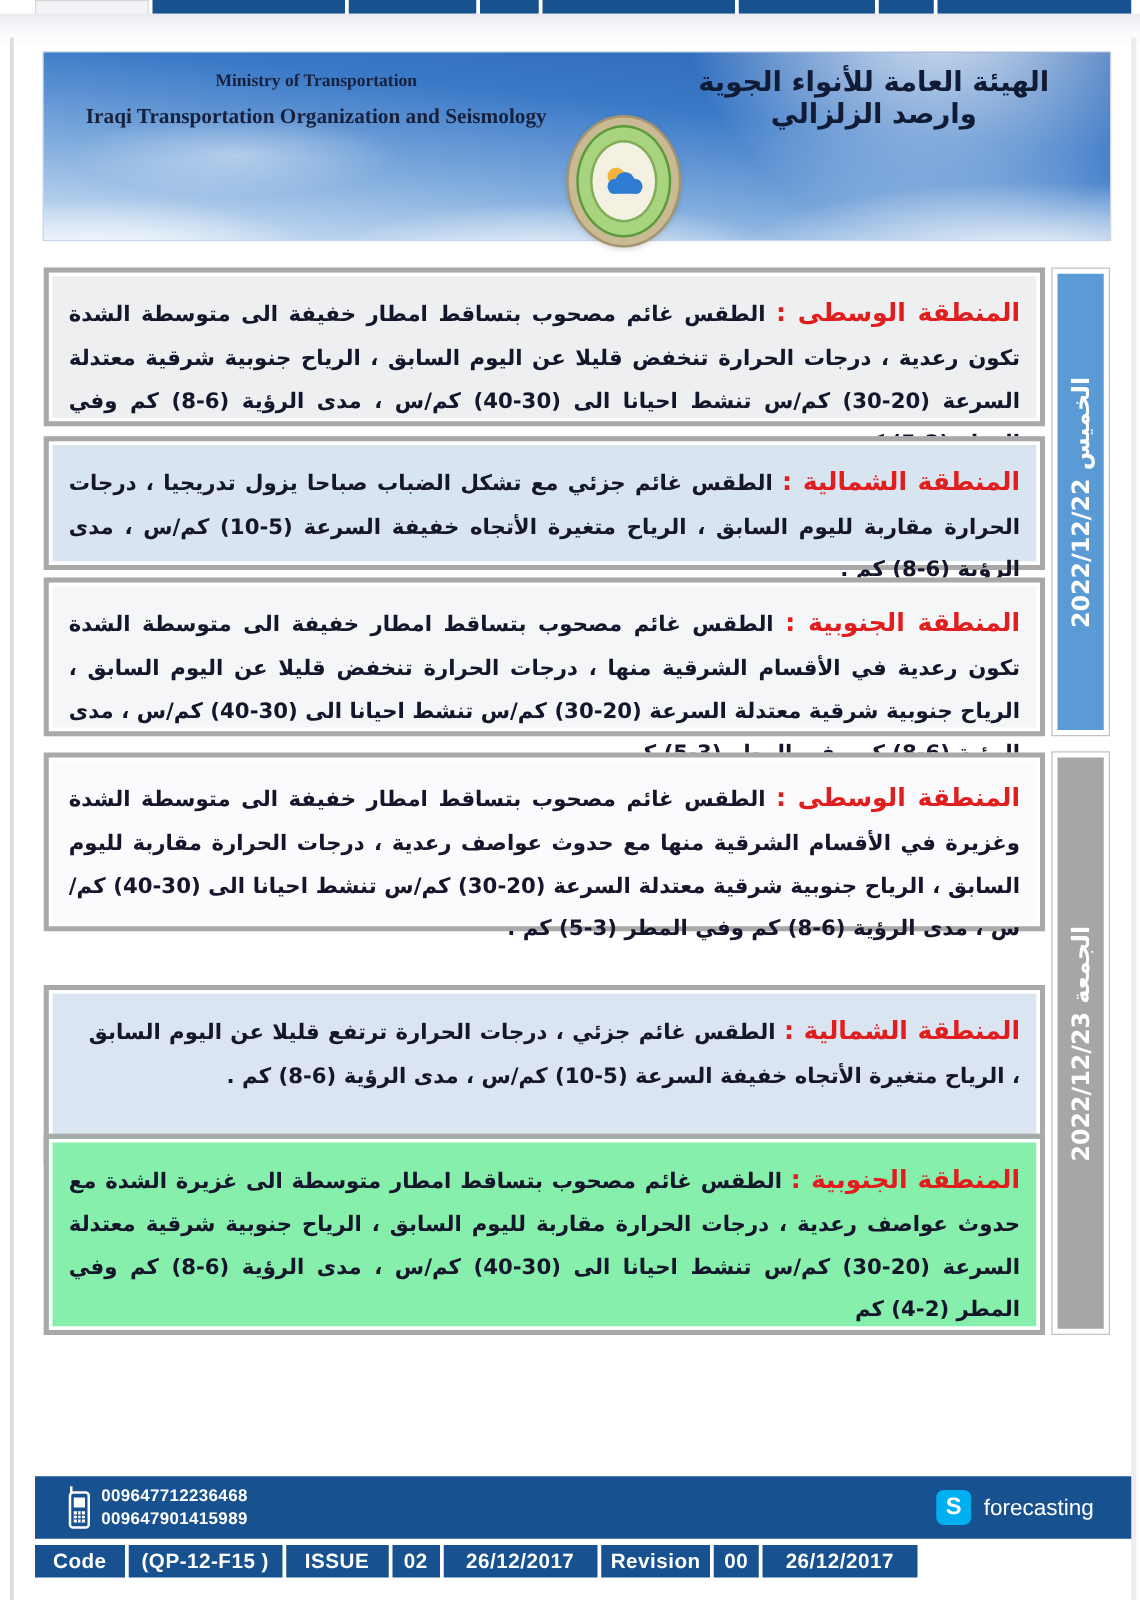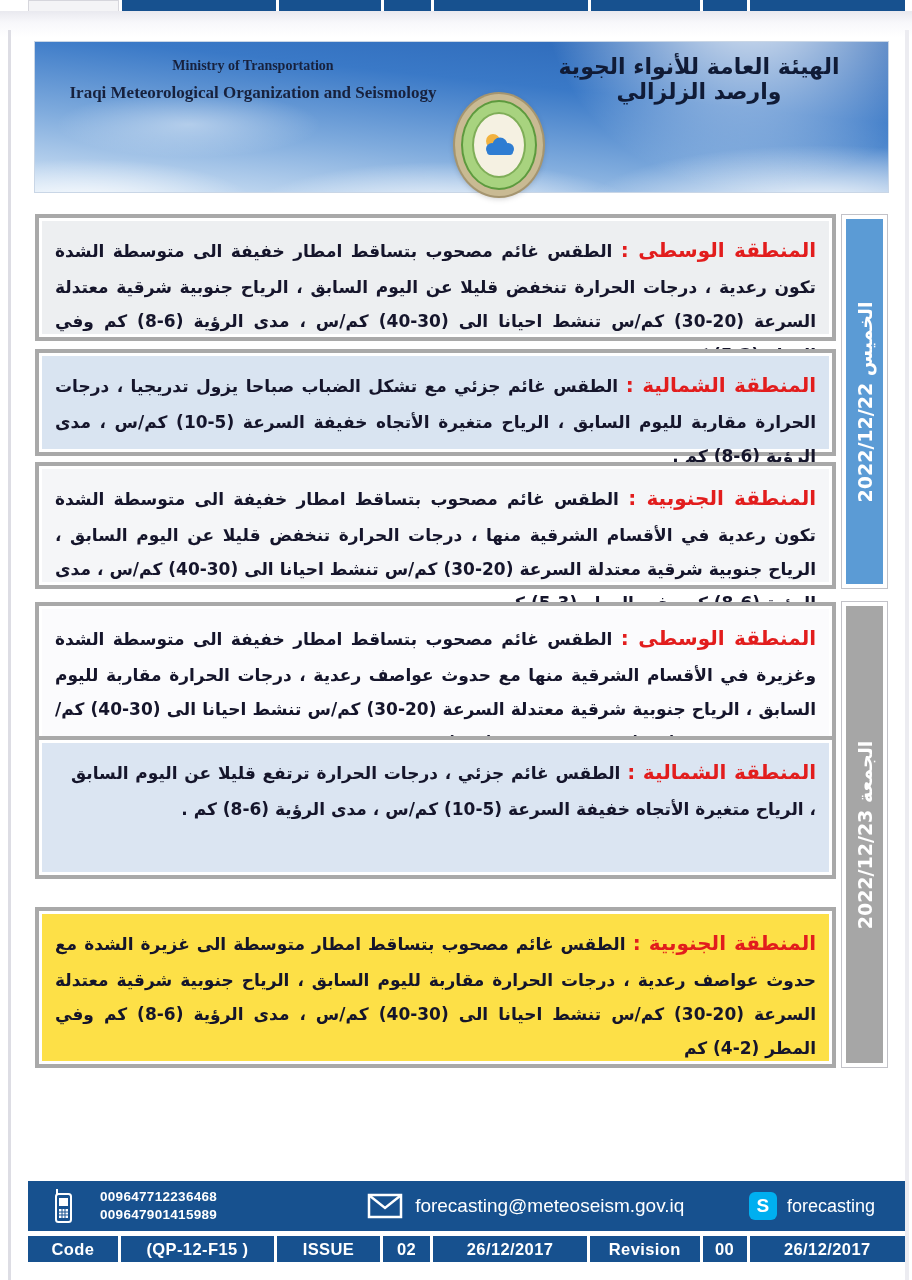--- a/index.html
+++ b/index.html
@@ -47,46 +47,46 @@
   .section{position:absolute;left:35px;width:801px;border:4px solid #a9a9a9;
     box-shadow:inset 0 0 0 3px #ffffff;box-sizing:border-box;padding:12px 16px 10px 16px;}
   .section p{margin:0;direction:rtl;text-align:justify;color:#15152b;
     font-size:17px;font-weight:bold;line-height:2.0;
     font-family:"DejaVu Sans","Liberation Sans",sans-serif;}
   .section .region{color:#e21d1d;font-size:20px;}
   .s1{top:214px;height:127px;}
   .s2{top:349px;height:107px;}
   .s3{top:462px;height:127px;}
   .s4{top:602px;height:143px;}
-  .s5{top:736px;height:143px;padding-left:32px;}
+  .s5{top:788px;height:143px;padding-left:32px;}
   .s6{top:907px;height:161px;}
 
   
   .rail{position:absolute;left:841px;width:47px;border:1px solid #c2c2c8;
     box-shadow:inset 0 0 0 3px #ffffff;box-sizing:border-box;}
   .rail-thu{top:214px;height:375px;}
   .rail-fri{top:601px;height:467px;}
   .rail .fill{position:absolute;inset:4px;}
   .rail .label{position:absolute;top:50%;left:50%;transform:translate(-50%,-50%) rotate(-90deg);
     white-space:nowrap;color:#ffffff;font-weight:bold;font-size:19px;direction:rtl;
     font-family:"DejaVu Sans","Liberation Sans",sans-serif;}
 
   
   .footer-bar{position:absolute;left:28px;top:1181px;width:877px;height:50px;background:#17518f;
     display:flex;align-items:center;color:#fff;}
-  .phones{display:flex;align-items:center;gap:24px;margin-left:26px;}
+  .phones{display:flex;align-items:center;gap:5px;margin-left:26px;}
   .phones .nums{font-size:13.5px;line-height:1.3;font-weight:bold;letter-spacing:.3px;}
   .email{display:flex;align-items:center;gap:12px;margin-left:150px;}
   .email .addr{font-size:19px;}
   .skype{display:flex;align-items:center;gap:10px;margin-left:auto;margin-right:30px;}
   .skype-badge{width:28px;height:28px;border-radius:6px;background:#00aff0;color:#fff;
     display:flex;align-items:center;justify-content:center;font-size:19px;font-weight:bold;}
   .skype .name{font-size:18px;}
 
-  .code-row{position:absolute;left:28px;top:1233px;width:877px;height:26px;display:flex;gap:3px;
+  .code-row{position:absolute;left:28px;top:1233px;width:706px;height:26px;display:flex;gap:3px;
     background:#ffffff;border-top:3px solid #ffffff;box-sizing:content-box;}
   .code-row .cell{background:#17518f;color:#fff;display:flex;align-items:center;justify-content:center;
     font-size:16.5px;font-weight:bold;letter-spacing:.4px;white-space:nowrap;}
   
   .w1{flex:98 0 0;} .w2{flex:168 0 0;} .w3{flex:112 0 0;} .w4{flex:52 0 0;}
   .w5{flex:168 0 0;} .w6{flex:120 0 0;} .w7{flex:48 0 0;} .w8{flex:170 0 0;}
 </style>
 </head>
 <body>
 
@@ -102,21 +102,21 @@
     <div class="cell w7"></div>
     <div class="cell w8"></div>
   </div>
   <div class="page-gap"></div>
   <div class="left-edge"></div>
   <div class="right-edge"></div>
 
   <div class="banner">
     <div class="banner-en">
       <div class="l1">Ministry of Transportation</div>
-      <div class="l2">Iraqi Meteorological Organization and Seismology</div>
+      <div class="l2">Iraqi Transportation Organization and Seismology</div>
     </div>
     <div class="logo">
       <div class="logo-mid">
         <div class="logo-inner">
           <svg width="38" height="26" viewBox="0 0 38 26">
             <circle cx="13" cy="9" r="7" fill="#f2b23e"></circle>
             <circle cx="12" cy="17" r="6" fill="#2e7dd2"></circle>
             <circle cx="20" cy="13" r="7.5" fill="#2e7dd2"></circle>
             <circle cx="28" cy="17" r="6" fill="#2e7dd2"></circle>
             <rect x="7" y="16" width="26" height="7" rx="3.5" fill="#2e7dd2"></rect>
@@ -142,21 +142,21 @@
     <div class="fill" style="background: rgb(91, 155, 213);"></div>
     <span class="label" dir="rtl">الخميس 2022/12/22</span>
   </div>
 
   <div class="section s4" style="background: rgb(251, 251, 253);">
     <p><span class="region">المنطقة الوسطى :</span> <span>الطقس غائم مصحوب بتساقط امطار خفيفة الى متوسطة الشدة وغزيرة في الأقسام الشرقية منها مع حدوث عواصف رعدية ، درجات الحرارة مقاربة لليوم السابق ، الرياح جنوبية شرقية معتدلة السرعة (20-30) كم/س تنشط احيانا الى (30-40) كم/س ، مدى الرؤية (6-8) كم وفي المطر (3-5) كم .</span></p>
   </div>
   <div class="section s5" style="background: rgb(219, 229, 242);">
     <p><span class="region">المنطقة الشمالية :</span> <span>الطقس غائم جزئي ، درجات الحرارة ترتفع قليلا عن اليوم السابق ، الرياح متغيرة الأتجاه خفيفة السرعة (5-10) كم/س ، مدى الرؤية (6-8) كم .</span></p>
   </div>
-  <div class="section s6" style="background: #fde047;">
+  <div class="section s6" style="background: #86efac;">
     <p><span class="region">المنطقة الجنوبية :</span> <span>الطقس غائم مصحوب بتساقط امطار متوسطة الى غزيرة الشدة مع حدوث عواصف رعدية ، درجات الحرارة مقاربة لليوم السابق ، الرياح جنوبية شرقية معتدلة السرعة (20-30) كم/س تنشط احيانا الى (30-40) كم/س ، مدى الرؤية (6-8) كم وفي المطر (2-4) كم</span></p>
   </div>
   <div class="rail rail-fri">
     <div class="fill" style="background: rgb(166, 166, 166);"></div>
     <span class="label" dir="rtl">الجمعة 2022/12/23</span>
   </div>
 
   <div class="footer-bar">
     <div class="phones">
       <svg width="22" height="36" viewBox="0 0 22 36">
@@ -167,27 +167,20 @@
         <line x1="5" y1="24" x2="14" y2="24" stroke="#17518f" stroke-width="1"></line>
         <line x1="5" y1="27" x2="14" y2="27" stroke="#17518f" stroke-width="1"></line>
         <line x1="8" y1="21" x2="8" y2="30" stroke="#17518f" stroke-width="1"></line>
         <line x1="11" y1="21" x2="11" y2="30" stroke="#17518f" stroke-width="1"></line>
       </svg>
       <div class="nums">
         <div>009647712236468</div>
         <div>009647901415989</div>
       </div>
     </div>
-    <div class="email">
-      <svg width="36" height="26" viewBox="0 0 36 26">
-        <rect x="2" y="2" width="32" height="22" fill="none" stroke="#fff" stroke-width="2.5"></rect>
-        <polyline points="3,3 18,15 33,3" fill="none" stroke="#fff" stroke-width="2.5"></polyline>
-      </svg>
-      <span class="addr">forecasting@meteoseism.gov.iq</span>
-    </div>
     <div class="skype">
       <div class="skype-badge">S</div>
       <span class="name">forecasting</span>
     </div>
   </div>
 
   <div class="code-row">
     <div class="cell w1">Code</div>
     <div class="cell w2">(QP-12-F15 )</div>
     <div class="cell w3">ISSUE</div>

